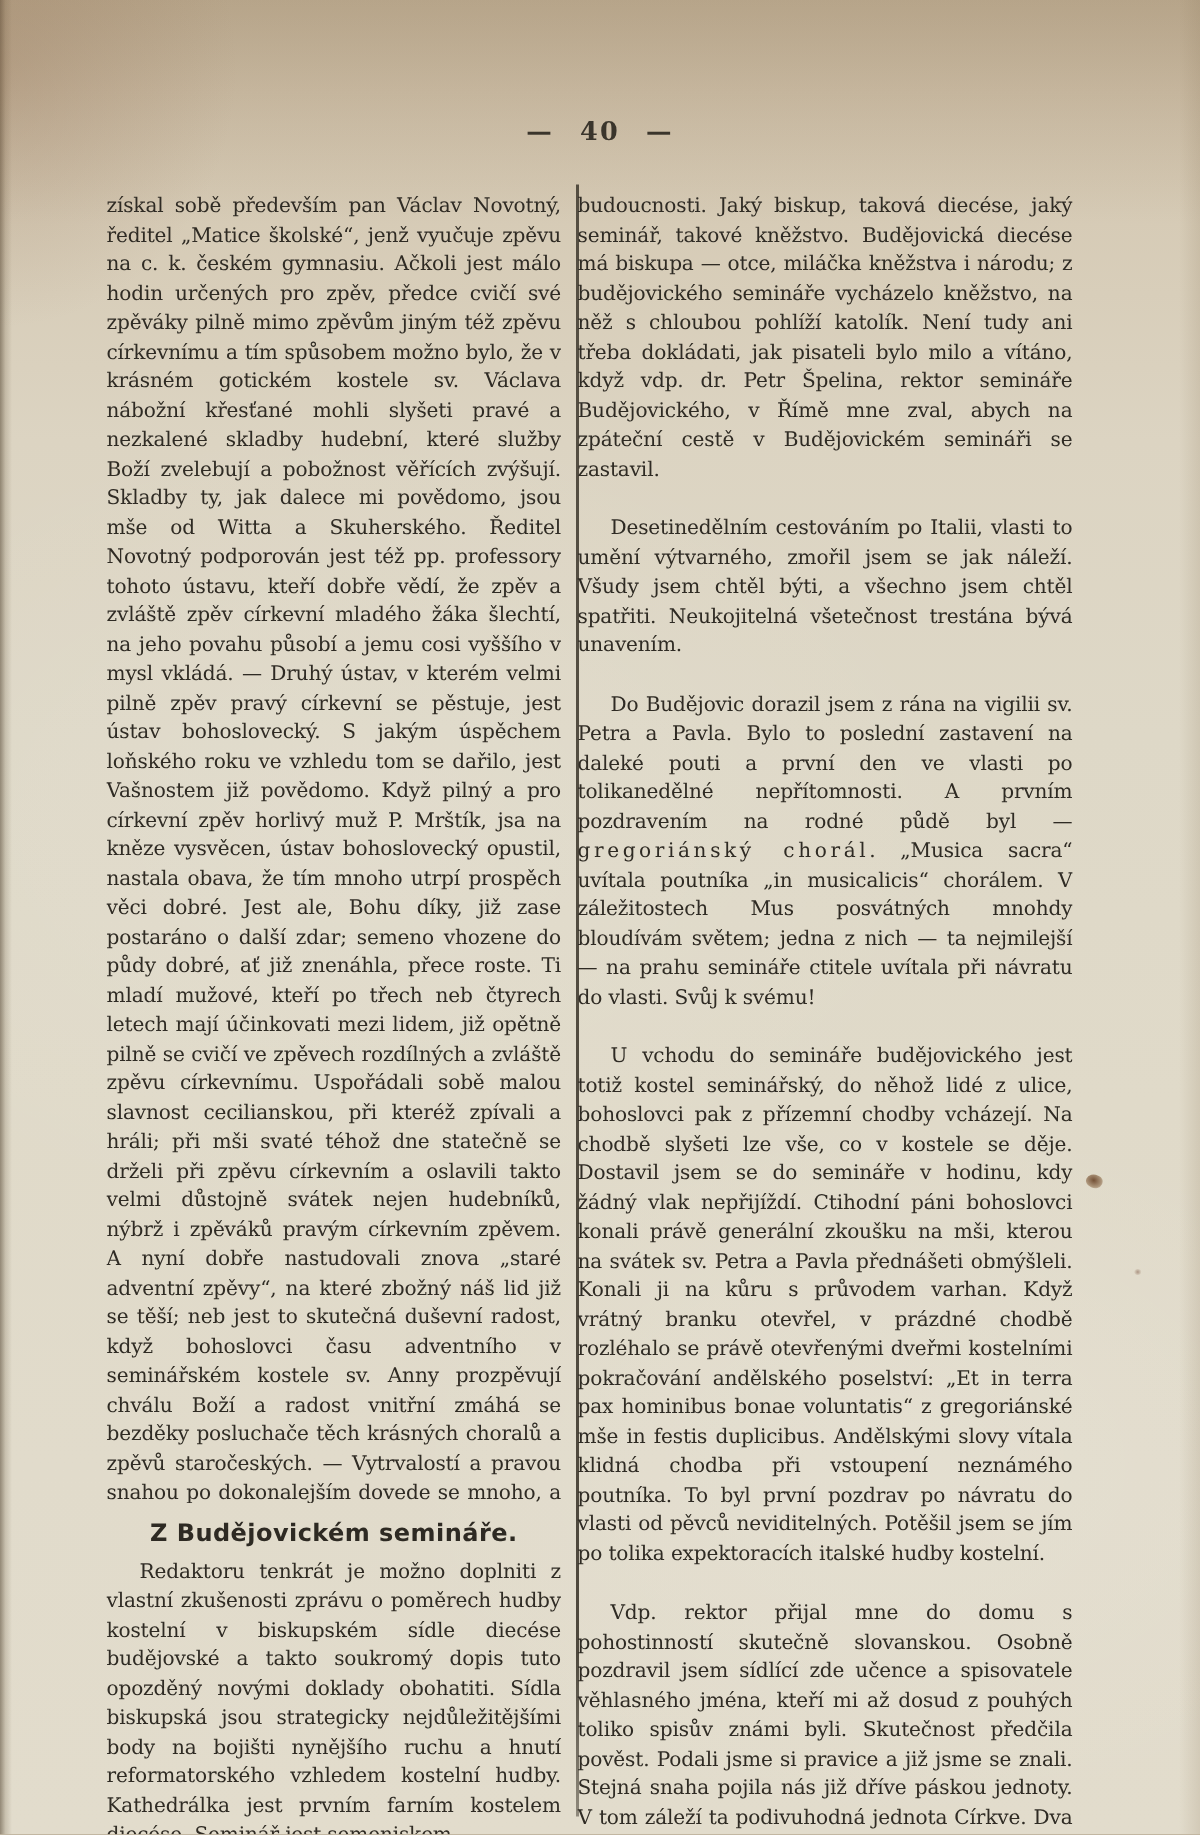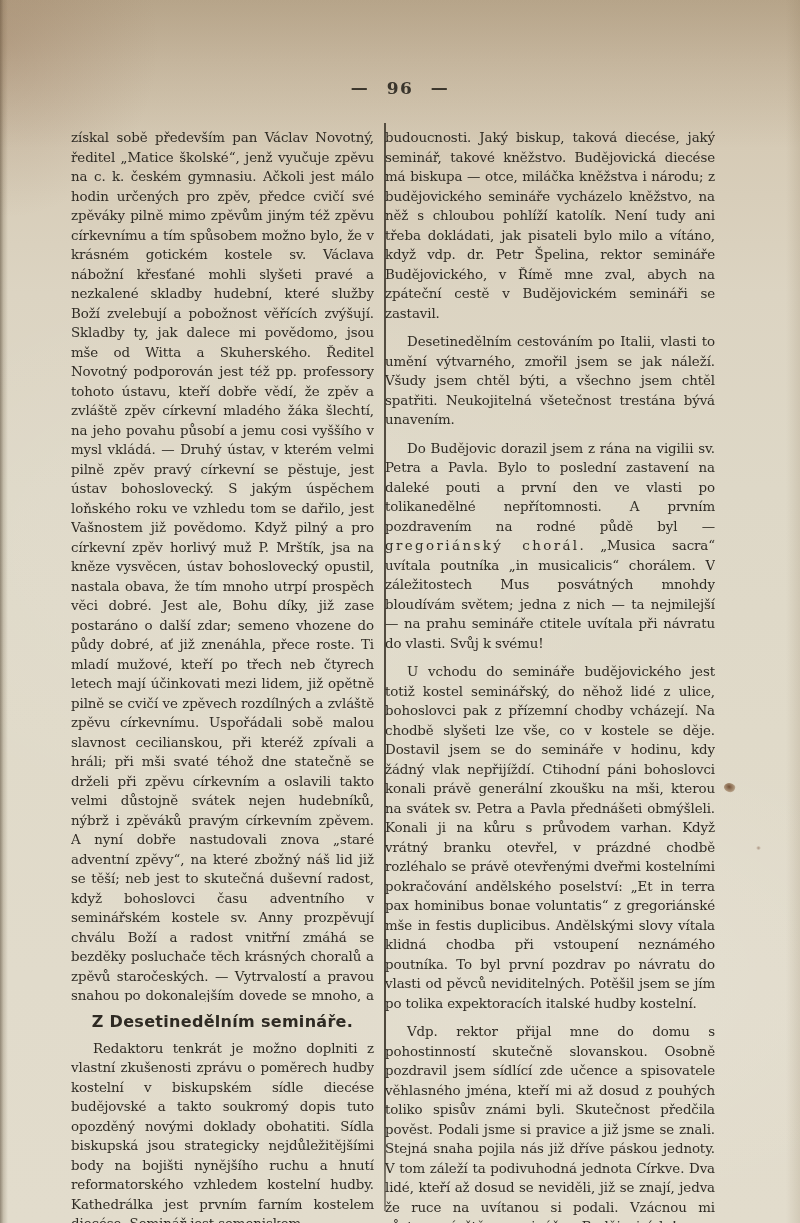--- a/index.html
+++ b/index.html
@@ -56,21 +56,21 @@
     font-size: 13.4px; line-height: 19.5px;
     letter-spacing: -0.1px;
     text-align: justify;
     hyphens: auto; -webkit-hyphens: auto;
     overflow: hidden;
   }
   .column-left  { left: 71px;  width: 303px; height: 1095px; }
   .column-right { left: 385px; width: 330px; height: 1095px; }
   .para { margin: 0; }
   .para.indent { text-indent: 22px; }
-  .para + .para { margin-top: 9px; }
+  .para + .para { margin-top: 20px; }
   .cont-block { height: 874px; overflow: hidden; }
   .article-heading {
     margin: 10px 0 7px 0;
     text-align: center;
     font-family: "DejaVu Sans", "Liberation Sans", sans-serif;
     font-size: 16px; font-weight: bold;
     letter-spacing: 0.3px;
     color: #2e2a23;
     text-indent: 0;
   }
@@ -90,29 +90,29 @@
 </head>
 <body>
 
 <div class="page">
 
   <div class="edge-top"></div>
   <div class="edge-left"></div>
   <div class="edge-right"></div>
   <div class="corner-tl"></div>
 
-  <div class="page-number">— 96 —</div>
+  <div class="page-number">— 40 —</div>
 
   <div class="col-divider"></div>
 
   <div class="column column-left">
     <div class="cont-block">
       <p class="para">získal sobě především pan Václav Novotný, ředitel „Matice školské“, jenž vyučuje zpěvu na c. k. českém gymnasiu. Ačkoli jest málo hodin určených pro zpěv, předce cvičí své zpěváky pilně mimo zpěvům jiným též zpěvu církevnímu a tím spůsobem možno bylo, že v krásném gotickém kostele sv. Václava nábožní křesťané mohli slyšeti pravé a nezkalené skladby hudební, které služby Boží zvelebují a pobožnost věřících zvýšují. Skladby ty, jak dalece mi povědomo, jsou mše od Witta a Skuherského. Ředitel Novotný podporován jest též pp. professory tohoto ústavu, kteří dobře vědí, že zpěv a zvláště zpěv církevní mladého žáka šlechtí, na jeho povahu působí a jemu cosi vyššího v mysl vkládá. — Druhý ústav, v kterém velmi pilně zpěv pravý církevní se pěstuje, jest ústav bohoslovecký. S jakým úspěchem loňského roku ve vzhledu tom se dařilo, jest Vašnostem již povědomo. Když pilný a pro církevní zpěv horlivý muž P. Mrštík, jsa na kněze vysvěcen, ústav bohoslovecký opustil, nastala obava, že tím mnoho utrpí prospěch věci dobré. Jest ale, Bohu díky, již zase postaráno o další zdar; semeno vhozene do půdy dobré, ať již znenáhla, přece roste. Ti mladí mužové, kteří po třech neb čtyrech letech mají účinkovati mezi lidem, již opětně pilně se cvičí ve zpěvech rozdílných a zvláště zpěvu církevnímu. Uspořádali sobě malou slavnost cecilianskou, při kteréž zpívali a hráli; při mši svaté téhož dne statečně se drželi při zpěvu církevním a oslavili takto velmi důstojně svátek nejen hudebníků, nýbrž i zpěváků pravým církevním zpěvem. A nyní dobře nastudovali znova „staré adventní zpěvy“, na které zbožný náš lid již se těší; neb jest to skutečná duševní radost, když bohoslovci času adventního v seminářském kostele sv. Anny prozpěvují chválu Boží a radost vnitřní zmáhá se bezděky posluchače těch krásných choralů a zpěvů staročeských. — Vytrvalostí a pravou snahou po dokonalejším dovede se mnoho, a poněvadž obě ty vlastnosti u nás se nalézají, doufám, že v pravdě se osvědčí slova: zpěv církevní čím dále tím více se pěstovati bude, až všechny chrámy rovným hlasem ku poctě Boží se ozvou.</p>
     </div>
-    <h2 class="article-heading">Z Desetinedělním semináře.</h2>
+    <h2 class="article-heading">Z Budějovickém semináře.</h2>
     <p class="para indent">Redaktoru tenkrát je možno doplniti z vlastní zkušenosti zprávu o poměrech hudby kostelní v biskupském sídle diecése budějovské a takto soukromý dopis tuto opozděný novými doklady obohatiti. Sídla biskupská jsou strategicky nejdůležitějšími body na bojišti nynějšího ruchu a hnutí reformatorského vzhledem kostelní hudby. Kathedrálka jest prvním farním kostelem diecése. Seminář jest semeniskem</p>
   </div>
 
   <div class="column column-right">
     <p class="para">budoucnosti. Jaký biskup, taková diecése, jaký seminář, takové kněžstvo. Budějovická diecése má biskupa — otce, miláčka kněžstva i národu; z budějovického semináře vycházelo kněžstvo, na něž s chloubou pohlíží katolík. Není tudy ani třeba dokládati, jak pisateli bylo milo a vítáno, když vdp. dr. Petr Špelina, rektor semináře Budějovického, v Římě mne zval, abych na zpáteční cestě v Budějovickém semináři se zastavil.</p>
     <p class="para indent">Desetinedělním cestováním po Italii, vlasti to umění výtvarného, zmořil jsem se jak náleží. Všudy jsem chtěl býti, a všechno jsem chtěl spatřiti. Neukojitelná všetečnost trestána bývá unavením.</p>
     <p class="para indent"><span>Do Budějovic dorazil jsem z rána na vigilii sv. Petra a Pavla. Bylo to poslední zastavení na daleké pouti a první den ve vlasti po tolikanedělné nepřítomnosti. A prvním pozdravením na rodné půdě byl — </span><span class="spaced">gregoriánský chorál</span><span>. „Musica sacra“ uvítala poutníka „in musicalicis“ chorálem. V záležitostech Mus posvátných mnohdy bloudívám světem; jedna z nich — ta nejmilejší — na prahu semináře ctitele uvítala při návratu do vlasti. Svůj k svému!</span></p>
     <p class="para indent">U vchodu do semináře budějovického jest totiž kostel seminářský, do něhož lidé z ulice, bohoslovci pak z přízemní chodby vcházejí. Na chodbě slyšeti lze vše, co v kostele se děje. Dostavil jsem se do semináře v hodinu, kdy žádný vlak nepřijíždí. Ctihodní páni bohoslovci konali právě generální zkoušku na mši, kterou na svátek sv. Petra a Pavla přednášeti obmýšleli. Konali ji na kůru s průvodem varhan. Když vrátný branku otevřel, v prázdné chodbě rozléhalo se právě otevřenými dveřmi kostelními pokračování andělského poselství: „Et in terra pax hominibus bonae voluntatis“ z gregoriánské mše in festis duplicibus. Andělskými slovy vítala klidná chodba při vstoupení neznámého poutníka. To byl první pozdrav po návratu do vlasti od pěvců neviditelných. Potěšil jsem se jím po tolika expektoracích italské hudby kostelní.</p>
     <p class="para indent">Vdp. rektor přijal mne do domu s pohostinností skutečně slovanskou. Osobně pozdravil jsem sídlící zde učence a spisovatele věhlasného jména, kteří mi až dosud z pouhých toliko spisův známi byli. Skutečnost předčila pověst. Podali jsme si pravice a již jsme se znali. Stejná snaha pojila nás již dříve páskou jednoty. V tom záleží ta podivuhodná jednota Církve. Dva lidé, kteří až dosud se neviděli, již se znají, jedva že ruce na uvítanou si podali. Vzácnou mi zůstane návštěva semináře v Budějovicích !</p>
   </div>

